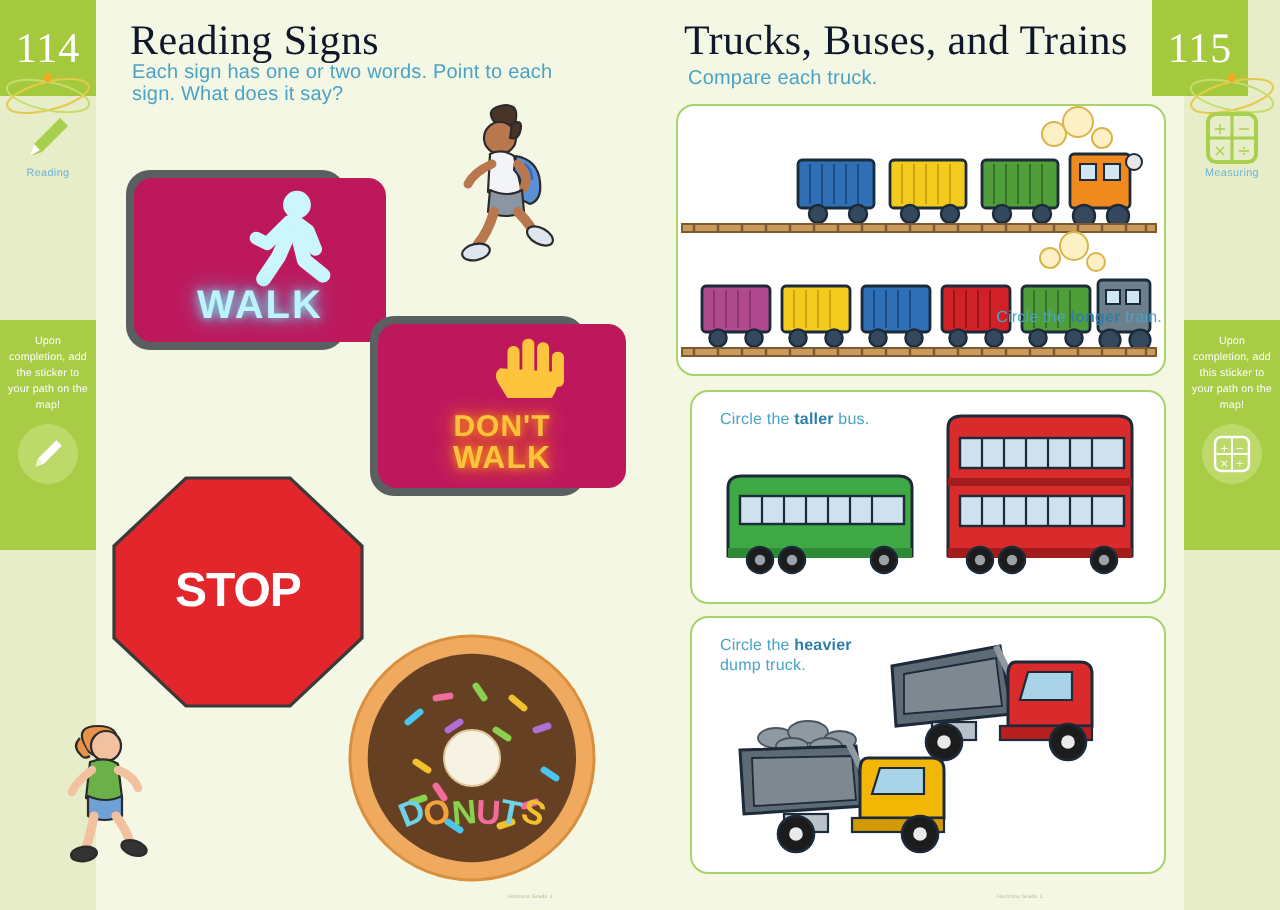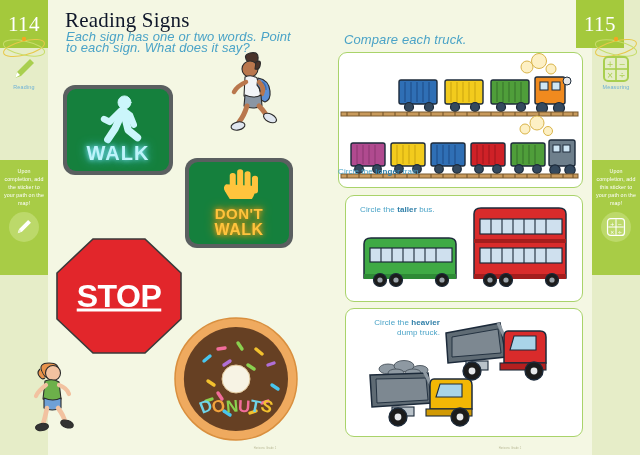--- a/index.html
+++ b/index.html
@@ -54,53 +54,52 @@
     margin-top:5px;width:30px;height:30px;border-radius:50%;
     background:#bcd96a;display:flex;align-items:center;justify-content:center;
   }
 
   
   .page-title{
     position:absolute;font-family:"Liberation Serif", serif;
     color:#0f172a;font-size:21px;letter-spacing:.2px;
   }
   .page-sub{
-    position:absolute;color:#4aa3c7;font-size:13px;line-height:10.5px;
+    position:absolute;color:#4aa3c7;font-size:10px;line-height:10.5px;
     letter-spacing:.1px;
-    font-style:italic;
   }
 
   #title-left{left:65px;top:8px;}
   #sub-left{left:66px;top:32px;width:230px;}
   #title-right{left:342px;top:8px;}
   #sub-right{left:344px;top:35px;width:200px;}
 
   
   .signbox{position:absolute;border-radius:12px;background:#5a5f60;padding:4px;box-sizing:border-box;}
-  .signface{width:100%;height:100%;background:#15803d;border-radius:9px;position:relative;overflow:hidden;}
+  .signface{width:100%;height:100%;background:#be185d;border-radius:9px;position:relative;overflow:hidden;padding-left:24px;}
   .signword{
     position:absolute;left:0;right:0;text-align:center;
     font-weight:bold;font-family:"Liberation Sans", sans-serif;
   }
 
   #walk-sign{left:63px;top:85px;width:110px;height:90px;}
   #walk-sign .signword{bottom:6px;font-size:20px;color:#bdf4fb;
     text-shadow:0 0 5px #7fe3f5,0 0 11px #45c9ee;letter-spacing:1px;}
 
   #dontwalk-sign{left:185px;top:158px;width:108px;height:90px;}
   #dontwalk-sign .w1{bottom:22px;font-size:15px;color:#ffc43d;
     text-shadow:0 0 5px #ff9c14,0 0 11px #ff8a00;letter-spacing:.5px;}
   #dontwalk-sign .w2{bottom:5px;font-size:16px;color:#ffc43d;
     text-shadow:0 0 5px #ff9c14,0 0 11px #ff8a00;letter-spacing:.5px;}
 
   #stop-sign{position:absolute;left:55px;top:237px;width:128px;height:118px;}
   #stop-sign .stoptxt{
     position:absolute;left:0;right:0;top:50%;transform:translateY(-50%);
-    text-align:center;color:#fff;font-size:32px;font-weight:bold;
-    letter-spacing:-.5px;font-family:"Liberation Sans", sans-serif;text-decoration:underline;
+    text-align:center;color:#fff;font-size:24px;font-weight:bold;
+    letter-spacing:-.5px;font-family:"Liberation Sans", sans-serif;
   }
 
   #donut{position:absolute;left:172px;top:315px;width:128px;height:128px;}
   #donut .dtxt{
     position:absolute;left:0;right:0;bottom:26px;text-align:center;
     font-size:17px;font-weight:bold;font-family:"Liberation Sans", sans-serif;
   }
   #donut .dtxt span{display:inline-block;}
 
   
@@ -110,23 +109,23 @@
   }
   #panel-trains{left:338px;top:52px;width:243px;height:134px;}
   #panel-buses{left:345px;top:195px;width:236px;height:105px;}
   #panel-trucks{left:345px;top:308px;width:236px;height:127px;}
 
   .caption{
     position:absolute;color:#4aa3c7;font-size:8px;line-height:10px;letter-spacing:.1px;
   }
   .caption b{color:#2f7fa8;}
 
-  #cap-trains{left:338px;top:167px;width:243px;text-align:left;}
+  #cap-trains{left:338px;top:154px;width:243px;text-align:right;}
   #cap-buses{left:360px;top:205px;width:80px;}
-  #cap-trucks{left:360px;top:318px;width:80px;text-align:right;}
+  #cap-trucks{left:360px;top:318px;width:80px;}
 
   
   .footer{
     position:absolute;bottom:5px;font-size:2.6px;color:#b7b794;letter-spacing:.15px;
   }
   #footer-left{left:175px;width:180px;text-align:center;}
   #footer-right{left:420px;width:180px;text-align:center;}
 </style>
 </head>
 <body>
@@ -300,20 +299,21 @@
       <path d="M20 38 q9 4 17 0 l0 10 q-9 4 -17 0 z" fill="#6fa0d6"></path>
       <path d="M23 48 q-2 10 -4 16" fill="none" stroke="#f2c2a0" stroke-width="4.6" stroke-linecap="round"></path>
       <path d="M34 48 q6 8 7 14" fill="none" stroke="#f2c2a0" stroke-width="4.6" stroke-linecap="round"></path>
       <ellipse cx="18" cy="67" rx="6.5" ry="3.6" fill="#333" transform="rotate(-8 18 67)"></ellipse>
       <ellipse cx="43" cy="64" rx="6.5" ry="3.6" fill="#333" transform="rotate(18 43 64)"></ellipse>
     </g>
   </svg>
 
   <div class="footer" id="footer-left">Horizons Grade 1</div>
 
+  <div class="page-title" id="title-right">Trucks, Buses, and Trains</div>
   <div class="page-sub" id="sub-right">Compare each truck.</div>
 
   <div class="panel" id="panel-trains">
     <svg width="241" height="132" viewBox="0 0 241 132">
 
       <g fill="#fdf0c4" stroke="#d9b44a" stroke-width="1">
         <circle cx="188" cy="14" r="6"></circle>
           <circle cx="200" cy="8" r="7.5"></circle>
           <circle cx="212" cy="16" r="5"></circle>
       </g>

